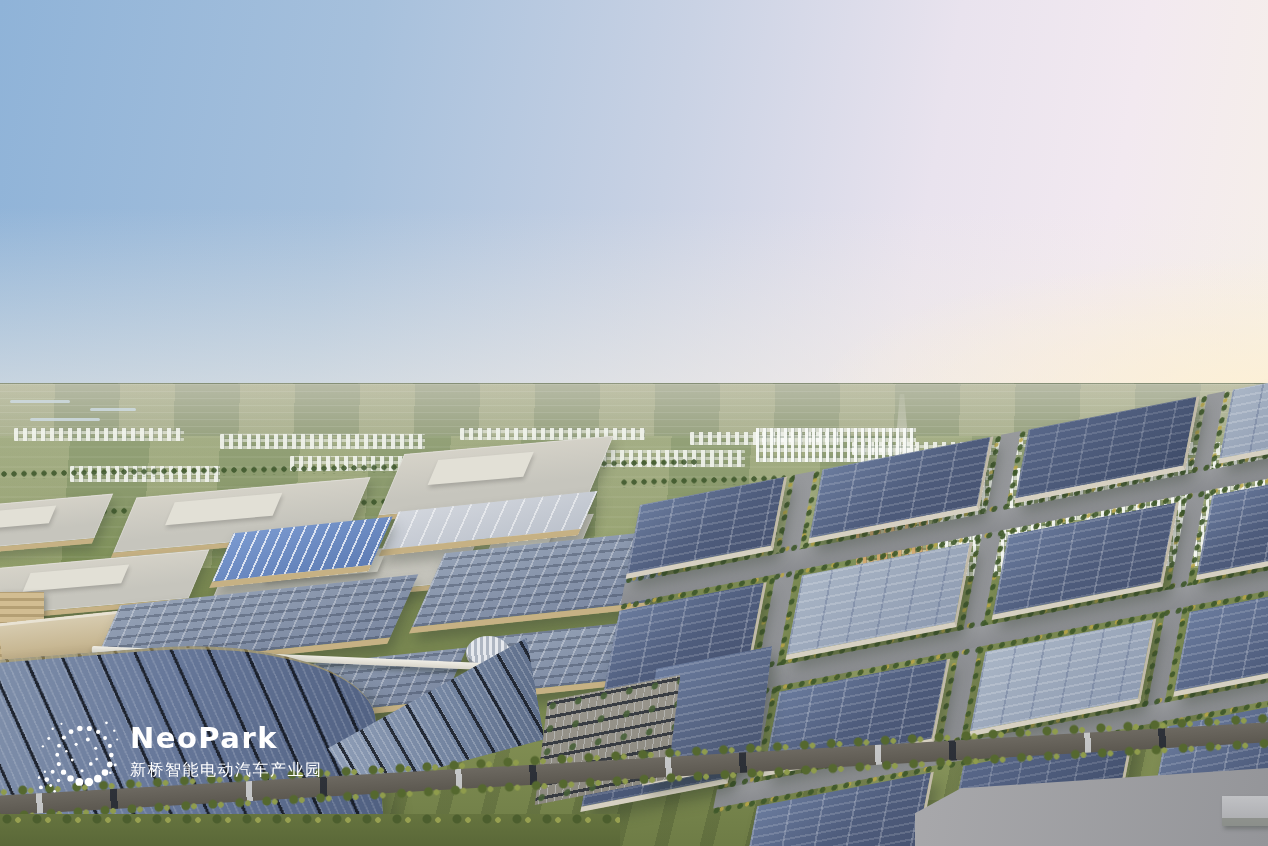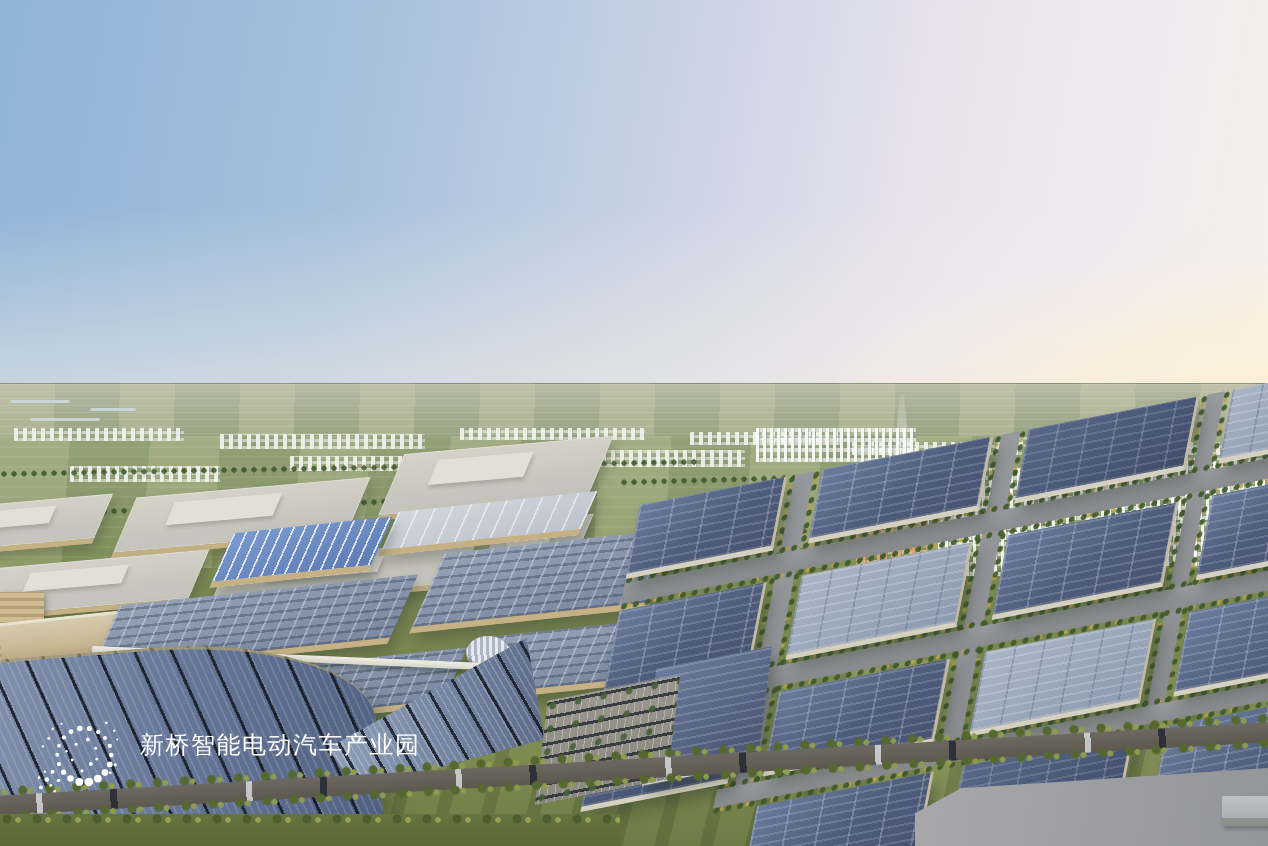--- a/index.html
+++ b/index.html
@@ -168,21 +168,21 @@
     background:linear-gradient(100deg, var(--concrete-pad,#a8a8ab) 0%, #949599 100%);}
   .platform{left:1222px;top:796px;width:46px;height:30px;z-index:11;
     background:linear-gradient(#c0c1c4,#a9aaae);
     box-shadow:inset 0 -8px 0 rgba(120,125,115,.6), 2px 3px 4px rgba(40,50,40,.3);}
 
   
   .logo{left:38px;top:712px;width:420px;height:110px;z-index:30;}
   .logo-mark{left:0;top:4px;width:88px;height:88px;}
   .logo-text{left:92px;top:12px;width:320px;height:90px;}
   .brand-name{position:static;display:block;color:#fff;font-size:29px;font-weight:700;letter-spacing:1.5px;line-height:1;}
-  .brand-sub{position:static;display:block;color:#fff;font-size:24px;font-weight:400;letter-spacing:1.5px;line-height:1;margin-top:9px;white-space:nowrap;margin-left:10px;}
+  .brand-sub{position:static;display:block;color:#fff;font-size:16px;font-weight:400;letter-spacing:1.5px;line-height:1;margin-top:9px;white-space:nowrap;}
 </style>
 </head>
 <body>
 
 <div class="stage">
 
   <div class="sky"></div>
   <div class="far-land"></div>
   <div class="glint" style="left:10px;top:400px;width:60px;height:3px"></div>
   <div class="glint" style="left:90px;top:408px;width:46px;height:3px"></div>
@@ -321,17 +321,18 @@
           <circle cx="15" cy="13" r="1.2"></circle>
           <circle cx="24" cy="8" r="1.1"></circle>
         <circle cx="70" cy="7" r="1.4"></circle>
           <circle cx="78" cy="15" r="1.2"></circle>
           <circle cx="81" cy="24" r="1.1"></circle>
         <circle cx="79" cy="50" r="1.5"></circle>
           <circle cx="74" cy="58" r="1.3"></circle>
       </g>
     </svg>
     <div class="logo-text">
+      <span class="brand-name">NeoPark</span>
       <span class="brand-sub">新桥智能电动汽车产业园</span>
     </div>
   </div>
 
 </div>
 
 </body></html>

